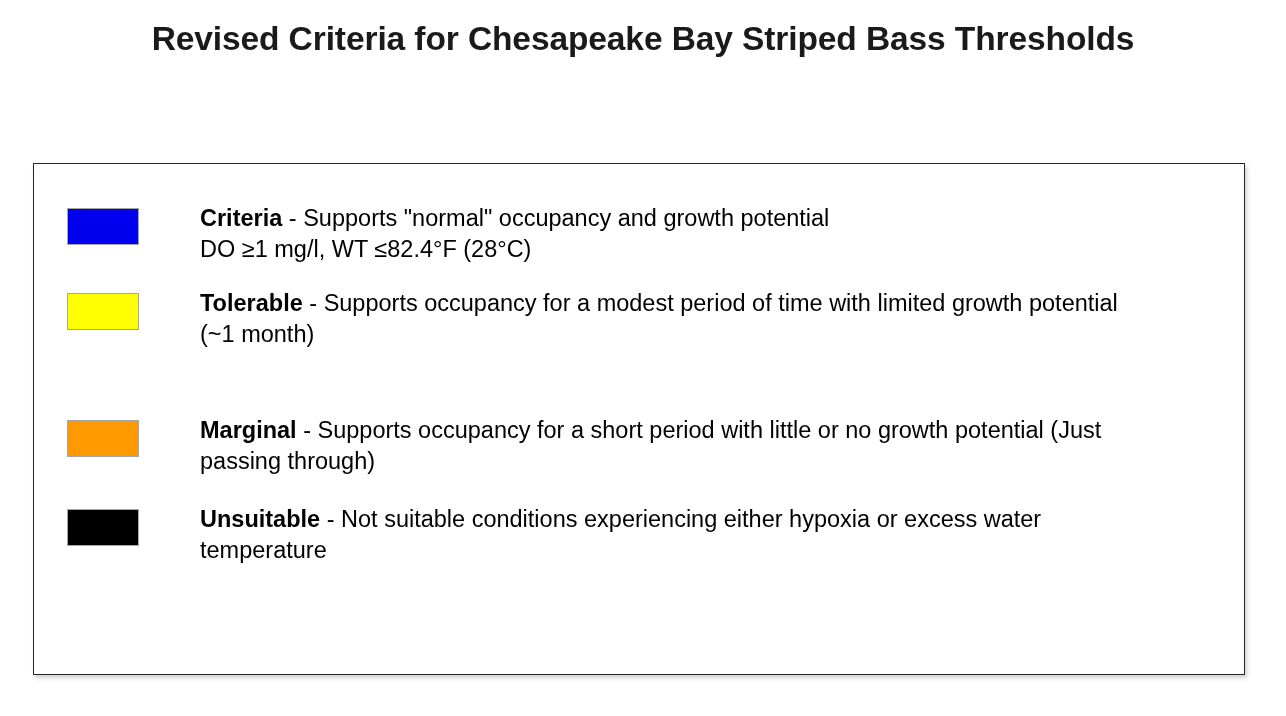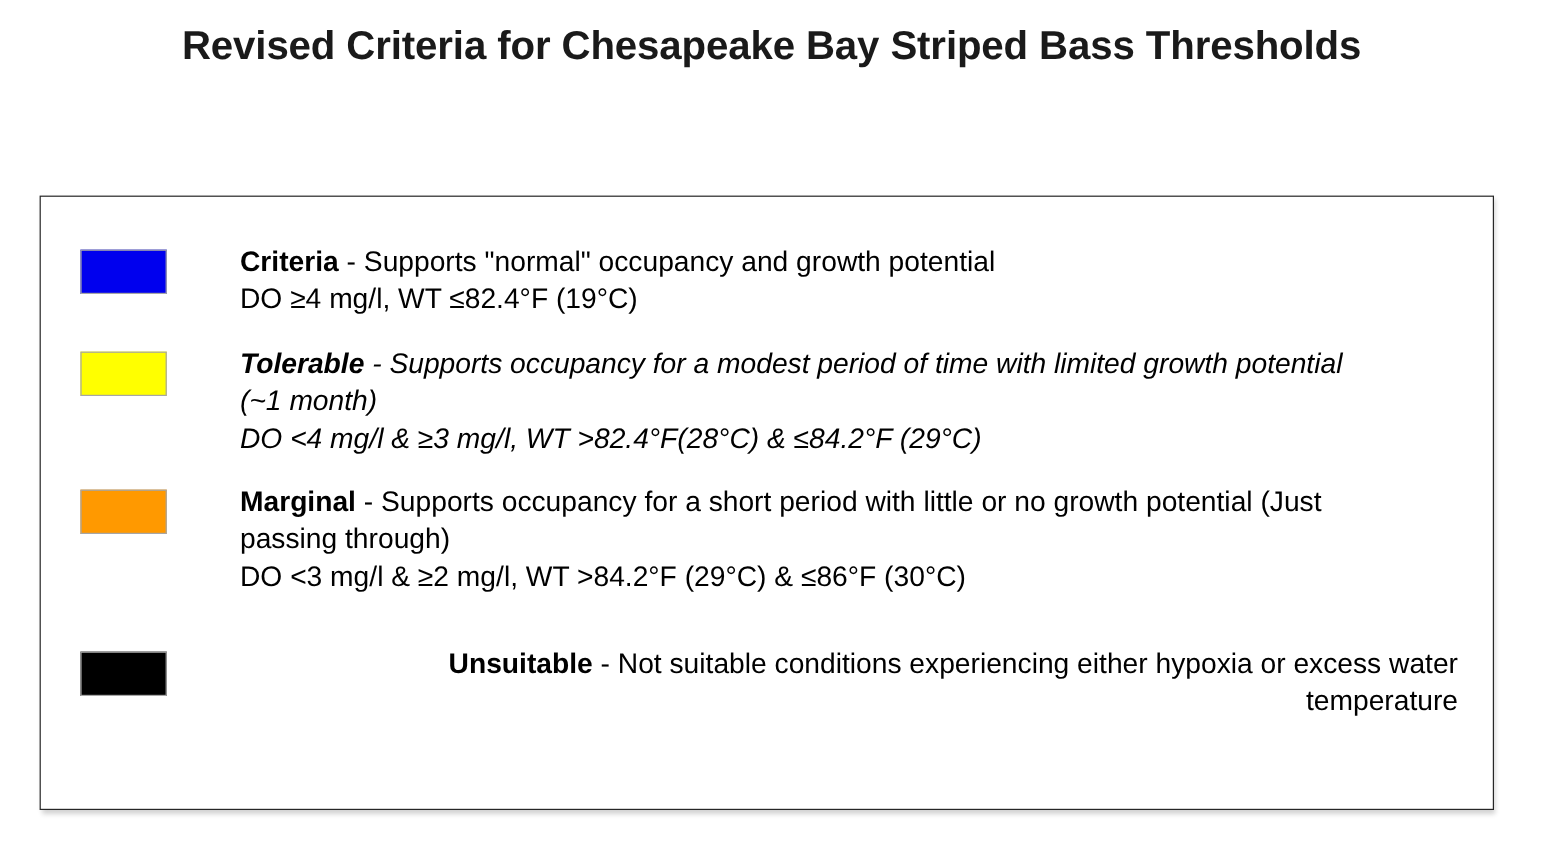--- a/index.html
+++ b/index.html
@@ -61,23 +61,23 @@
     width: 100%;
   }
 
   
   .legend-entry {
     position: absolute;
     left: 33px;
     width: 1150px;
   }
   .legend-entry[data-row="0"] { top: 39px; }
-  .legend-entry[data-row="1"] { top: 124px; font-style: italic; }
-  .legend-entry[data-row="2"] { top: 239px; }
-  .legend-entry[data-row="3"] { top: 374px; text-align: right; }
+  .legend-entry[data-row="1"] { top: 124px; }
+  .legend-entry[data-row="2"] { top: 251px; }
+  .legend-entry[data-row="3"] { top: 340px; }
 
   .swatch {
     position: absolute;
     left: 0;
     top: 5px;
     width: 70px;
     height: 35px;
     border: 1.5px solid #a6a6a6;
     box-sizing: content-box;
   }
@@ -112,39 +112,37 @@
     <div class="title-line">Revised Criteria for Chesapeake Bay Striped Bass Thresholds</div>
   </div>
 
   <div class="panel">
     <div class="legend-list">
 
       <div class="legend-entry" data-row="0">
         <span class="swatch" style="background:#0000ee"></span>
         <div class="entry-text">
           <div><span class="entry-label">Criteria</span><span class="entry-dash"> - </span><span class="entry-desc">Supports "normal" occupancy and growth potential</span></div>
-          <div class="entry-spec">DO ≥4 mg/l, WT ≤82.4°F (19°C)</div>
+          <div class="entry-spec">DO ≥1 mg/l, WT ≤82.4°F (28°C)</div>
         </div>
       </div>
 
       <div class="legend-entry" data-row="1">
         <span class="swatch" style="background:#ffff00"></span>
         <div class="entry-text">
           <div><span class="entry-label">Tolerable</span><span class="entry-dash"> - </span><span class="entry-desc">Supports occupancy for a modest period of time with limited growth potential
 (~1 month)</span></div>
-          <div class="entry-spec">DO &lt;4 mg/l &amp; ≥3 mg/l, WT &gt;82.4°F(28°C) &amp; ≤84.2°F (29°C)</div>
         </div>
       </div>
 
       <div class="legend-entry" data-row="2">
         <span class="swatch" style="background:#ff9900"></span>
         <div class="entry-text">
           <div><span class="entry-label">Marginal</span><span class="entry-dash"> - </span><span class="entry-desc">Supports occupancy for a short period with little or no growth potential (Just
 passing through)</span></div>
-          <div class="entry-spec">DO &lt;3 mg/l &amp; ≥2 mg/l, WT &gt;84.2°F (29°C) &amp; ≤86°F (30°C)</div>
         </div>
       </div>
 
       <div class="legend-entry" data-row="3">
         <span class="swatch" style="background:#000000"></span>
         <div class="entry-text">
           <div><span class="entry-label">Unsuitable</span><span class="entry-dash"> - </span><span class="entry-desc">Not suitable conditions experiencing either hypoxia or excess water
 temperature</span></div>
         </div>
       </div>

